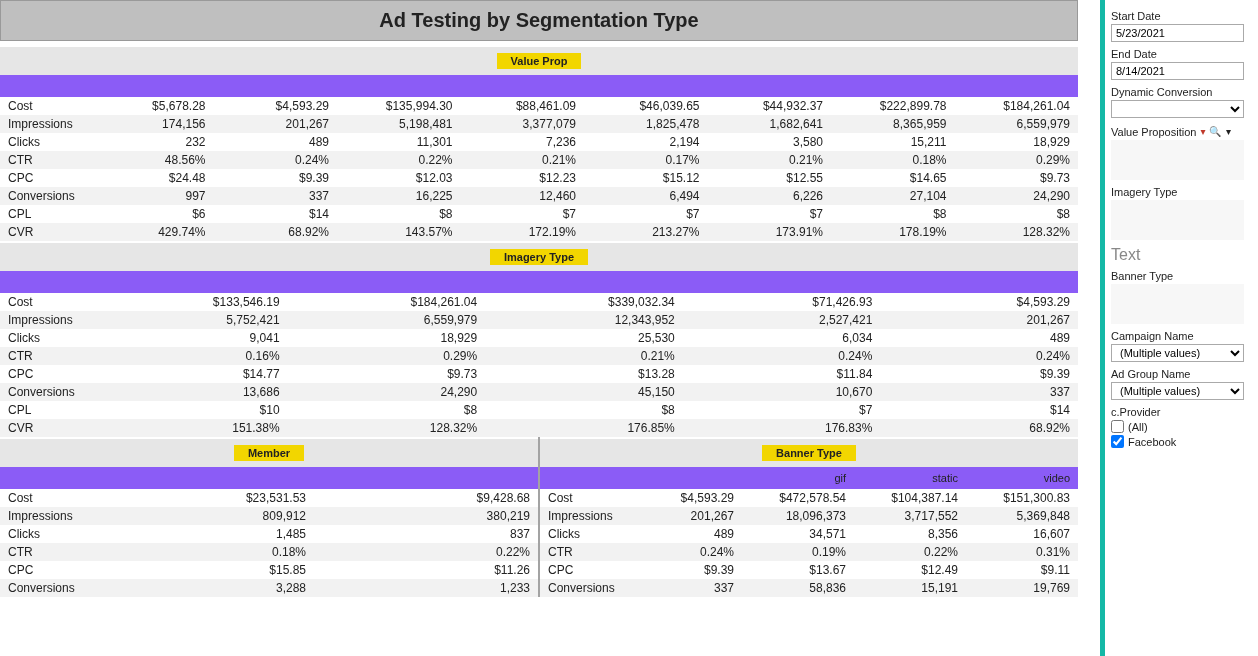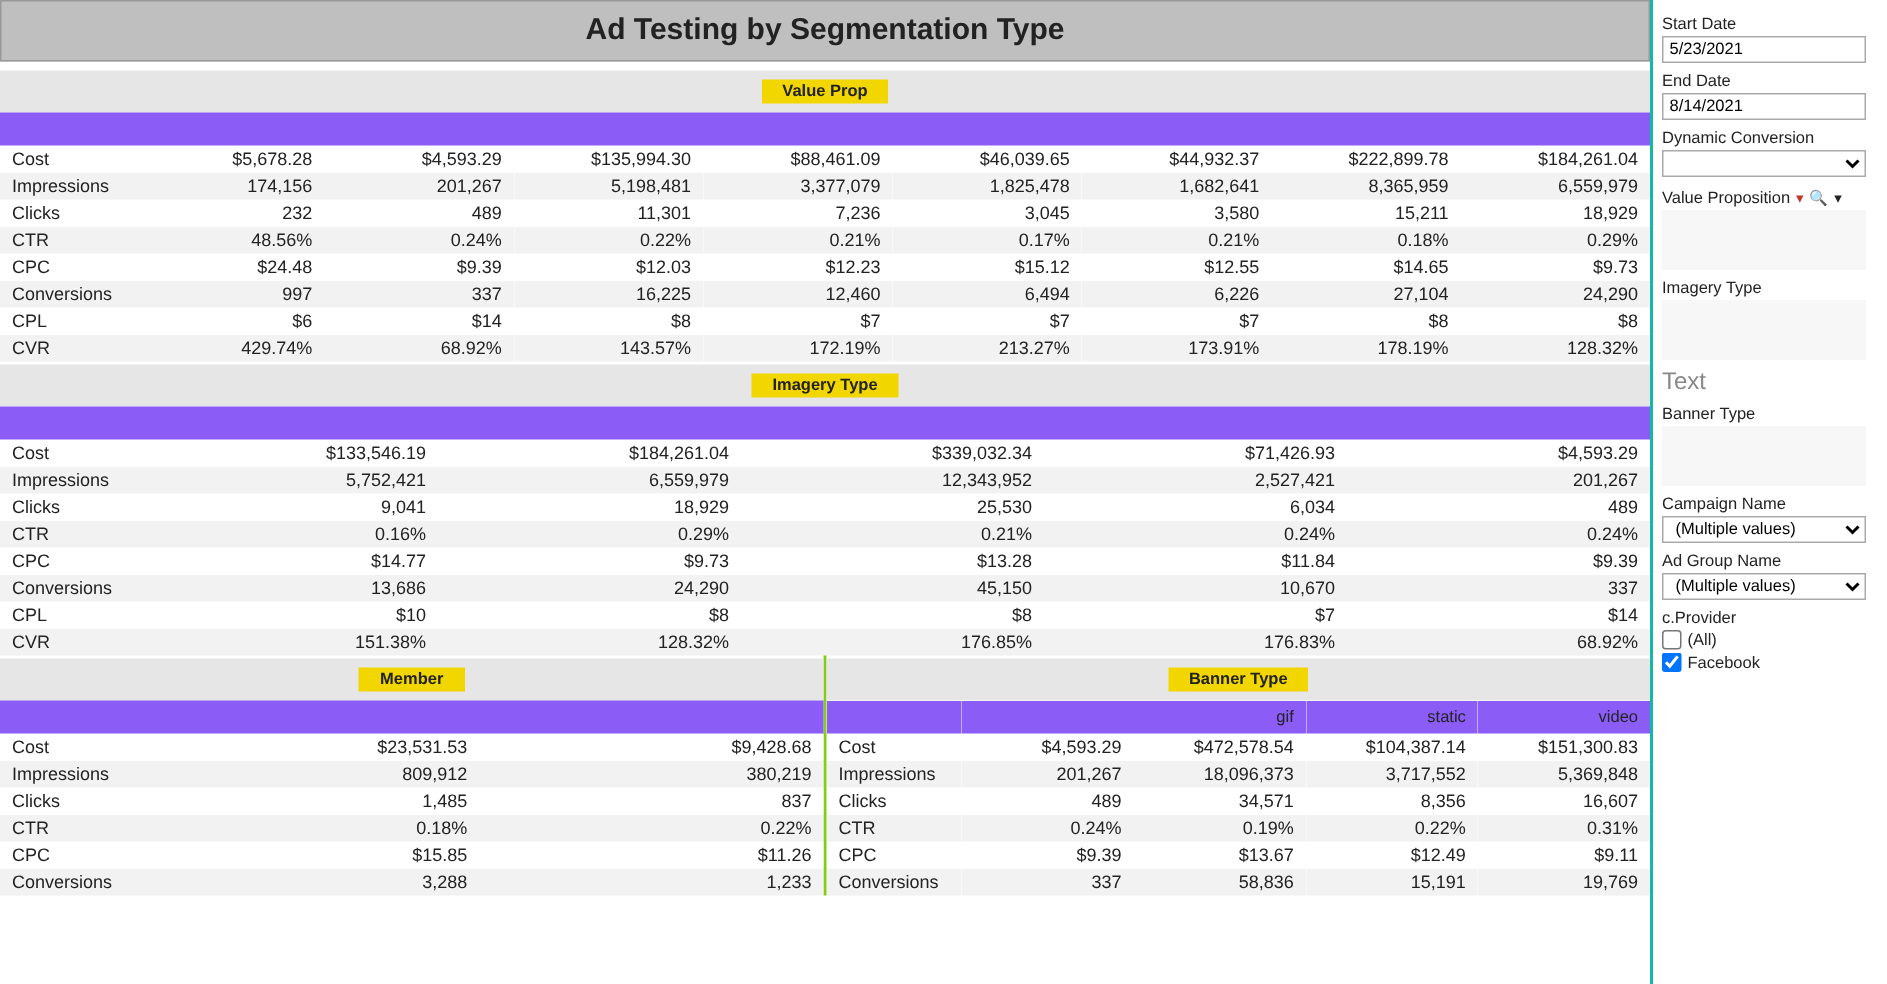--- a/index.html
+++ b/index.html
@@ -1,35 +1,35 @@
 <!DOCTYPE html>
 <html><head>
 <meta charset="utf-8">
 <style>
   * { box-sizing: border-box; }
   html, body { margin: 0; padding: 0; font-family: Arial, Helvetica, sans-serif; font-size: 12px; color: #222; background: #fff; }
-  .app { display: flex; width: 1250px; height: 656px; }
+  .app { display: flex; width: 1250px; height: 656px; gap: 22px; }
   .main { flex: 1; overflow: hidden; }
-  .side { width: 150px; border-left: 2px solid #14b8a6; padding: 4px 6px; font-size: 11px; }
+  .side { width: 150px; border-left: 5px solid #14b8a6; padding: 4px 6px; font-size: 11px; }
 
   .title-bar { background: #bfbfbf; border: 1px solid #999; text-align: center; font-weight: 700; font-size: 20px; padding: 8px 0; margin-bottom: 6px; }
   .section-head { background: #e6e6e6; padding: 6px 0; text-align: center; margin: 2px 0 0 0; }
   .section-head .pill { display: inline-block; background: #f2d600; padding: 2px 14px; font-weight: 700; font-size: 11px; }
   .colhead-row { background: #8b5cf6; height: 22px; }
 
   table { border-collapse: collapse; width: 100%; table-layout: fixed; }
   td, th { padding: 2px 8px; white-space: nowrap; overflow: hidden; text-overflow: ellipsis; }
   .metric-label { text-align: left; font-weight: 400; width: 90px; margin-top: 12px; }
   .num { text-align: right; }
   tr.striped:nth-child(even) td { background: #f2f2f2; }
   tr.striped:nth-child(odd) td { background: #fff; }
 
   .two-col { display: flex; }
   .two-col > div { flex: 1; }
-  .two-col .left-block { border-right: 2px solid #84cc16; }
+  .two-col .left-block { border-right: 2px solid #a3a3a3; }
   .two-col .right-block table th.colh { text-align: right; font-weight: 400; font-size: 11px; }
 
   .colh { text-align: right; font-weight: 400; font-size: 11px; }
 
   
   .side label.lbl { display: block; font-size: 11px; margin-top: 6px; margin-bottom: 2px; }
   .side input[type="text"], .side select { width: 100%; font-size: 11px; padding: 1px 4px; border: 1px solid #aaa; background: #fff; height: 18px; }
   .side select { height: 18px; }
   .side .filter-title { display: flex; align-items: flex-start; gap: 4px; }
   .side .filter-title .filt-icon { color: #c0392b; font-size: 10px; }
@@ -83,21 +83,21 @@
             <td class="num">1,682,641</td>
             <td class="num">8,365,959</td>
             <td class="num">6,559,979</td>
           </tr>
           <tr class="striped">
             <td class="metric-label">Clicks</td>
             <td class="num">232</td>
             <td class="num">489</td>
             <td class="num">11,301</td>
             <td class="num">7,236</td>
-            <td class="num">3,045</td>
+            <td class="num">2,194</td>
             <td class="num">3,580</td>
             <td class="num">15,211</td>
             <td class="num">18,929</td>
           </tr>
           <tr class="striped">
             <td class="metric-label">CTR</td>
             <td class="num">48.56%</td>
             <td class="num">0.24%</td>
             <td class="num">0.22%</td>
             <td class="num">0.21%</td>

